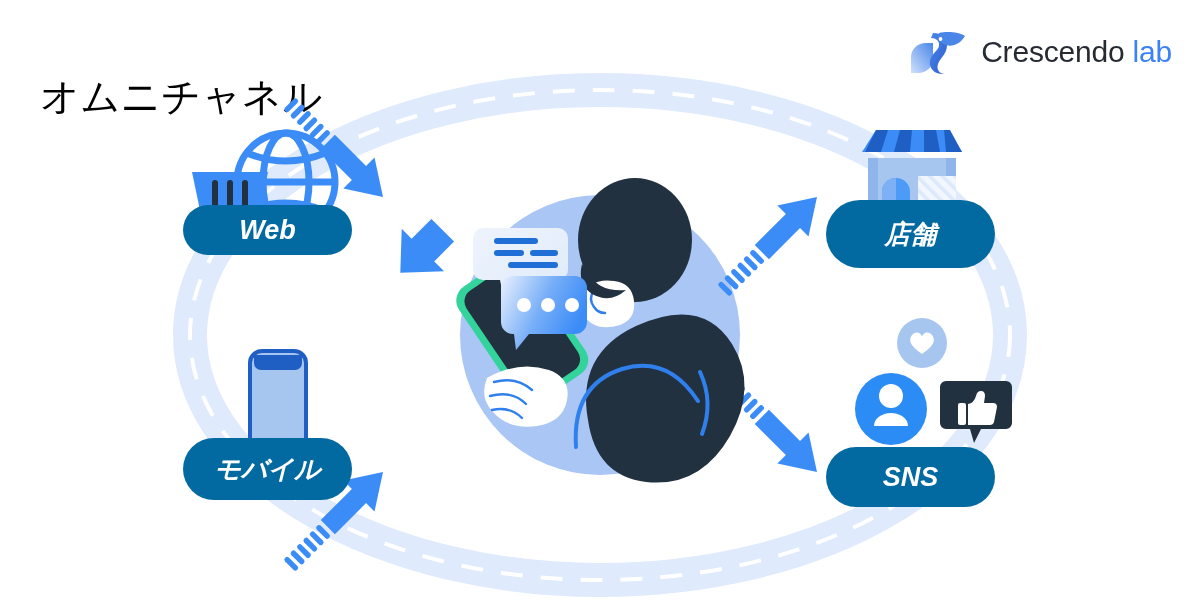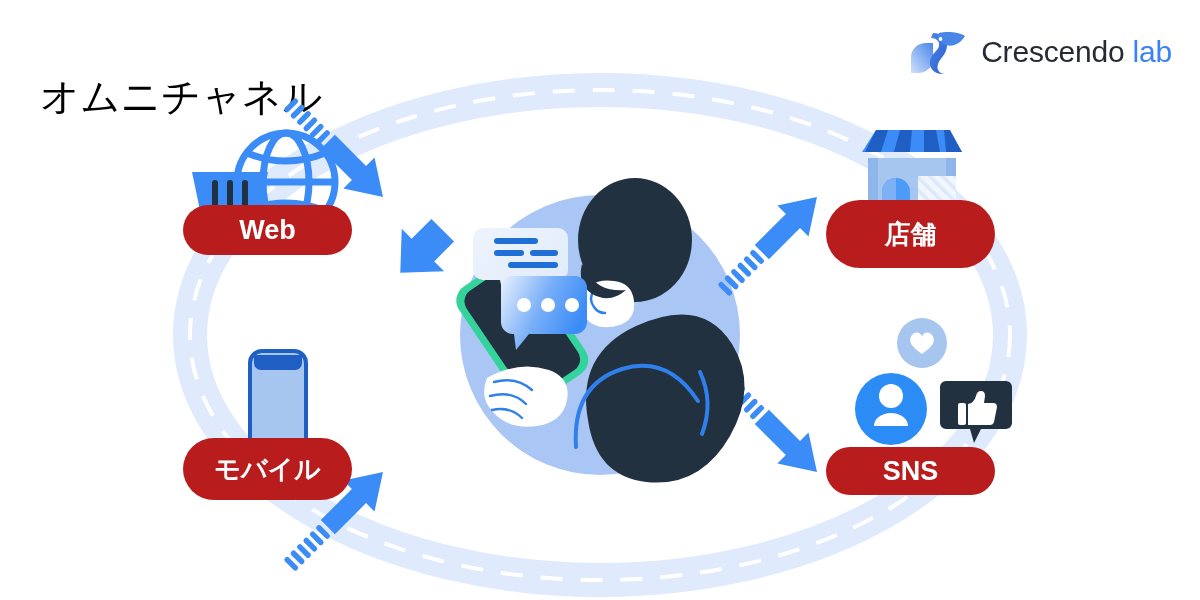--- a/index.html
+++ b/index.html
@@ -51,31 +51,32 @@
     top: 0;
     width: 1200px;
     height: 600px;
   }
 
   .pill {
     position: absolute;
     display: flex;
     align-items: center;
     justify-content: center;
-    background: #b91c1c;
+    background: #0369a1;
     border-radius: 999px;
     color: #ffffff;
     font-weight: bold;
     z-index: 6;
     box-sizing: border-box;
+    font-style: italic;
   }
   .pill-web      { left: 183px;  top: 205px; width: 169px; height: 50px; font-size: 27px; }
   .pill-mobile   { left: 183px;  top: 438px; width: 169px; height: 62px; font-size: 26px; }
   .pill-store    { left: 826px;  top: 200px; width: 169px; height: 68px; font-size: 26px; }
-  .pill-sns      { left: 826px;  top: 447px; width: 169px; height: 48px; font-size: 27px; }
+  .pill-sns      { left: 826px;  top: 447px; width: 169px; height: 60px; font-size: 27px; }
 </style>
 </head>
 <body>
 
 <div id="page-title">オムニチャネル</div>
 
 <div id="brand-logo">
   <span style="display:block;line-height:0;">
     <svg width="58" height="50" viewBox="0 0 58 50" xmlns="http://www.w3.org/2000/svg">
       <defs>

